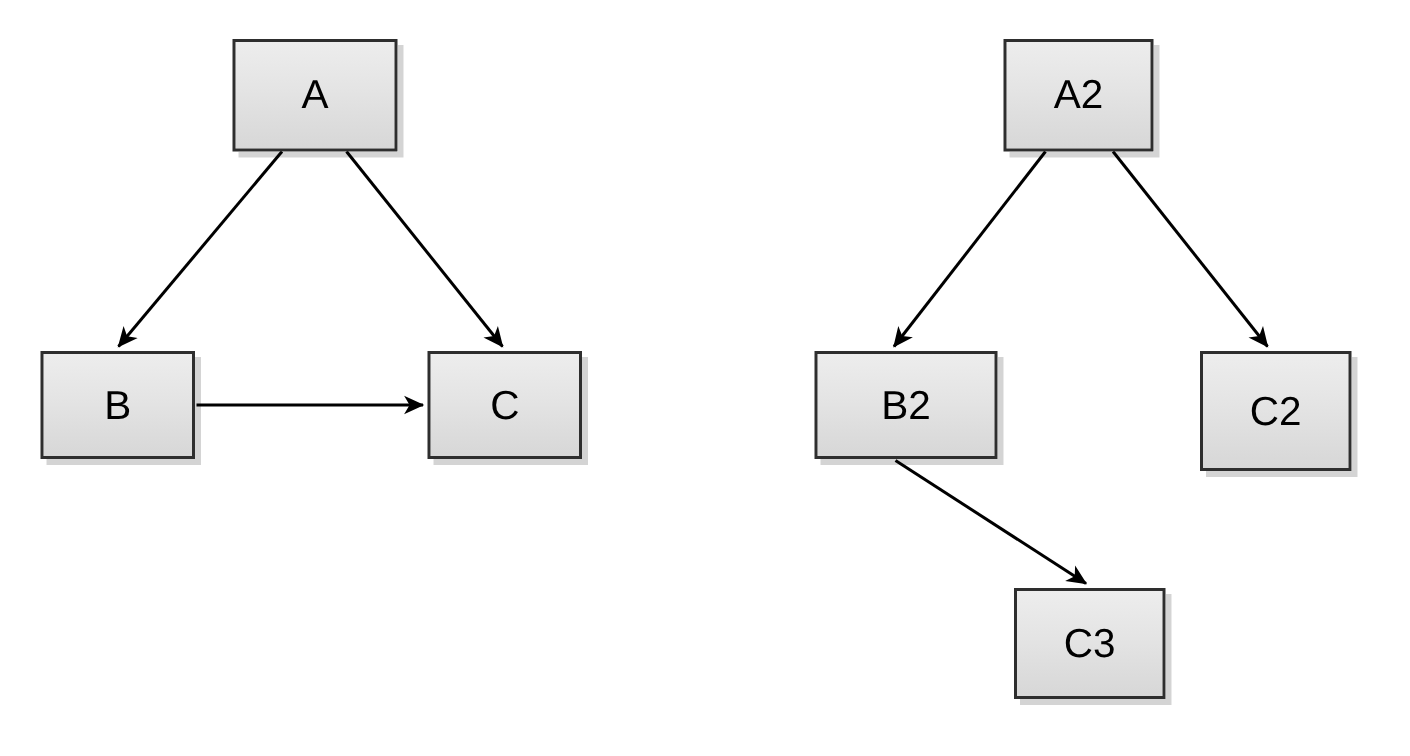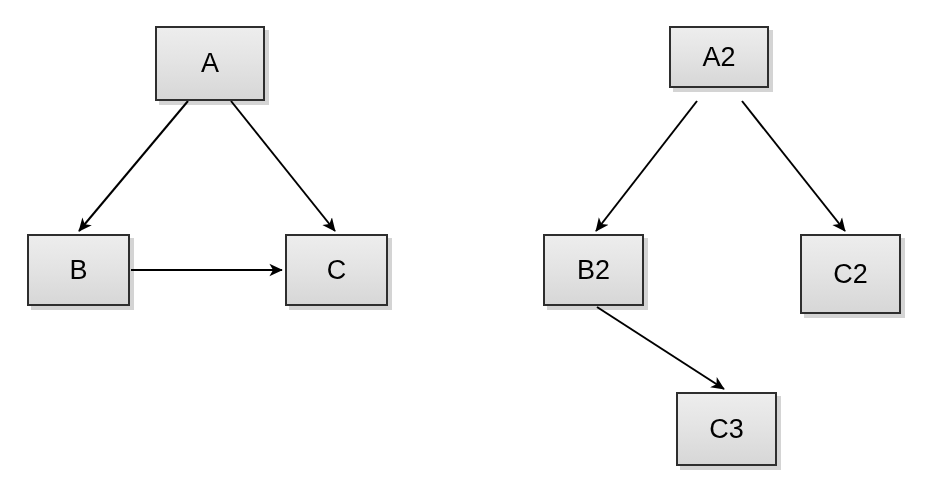--- a/index.html
+++ b/index.html
@@ -76,24 +76,24 @@
         <span class="node-label">A</span>
       </div>
       <div class="node" style="left: 27px; top: 234px; width: 103px; height: 72px;">
         <span class="node-label">B</span>
       </div>
       <div class="node" style="left: 285px; top: 234px; width: 103px; height: 72px;">
         <span class="node-label">C</span>
       </div>
     </div>
   <div id="nodes-right">
-      <div class="node" style="left: 669px; top: 26px; width: 100px; height: 62px;">
+      <div class="node" style="left: 669px; top: 26px; width: 100px; height: 75px;">
         <span class="node-label">A2</span>
       </div>
-      <div class="node" style="left: 543px; top: 234px; width: 101px; height: 72px;">
+      <div class="node" style="left: 543px; top: 234px; width: 122px; height: 72px;">
         <span class="node-label">B2</span>
       </div>
       <div class="node" style="left: 800px; top: 234px; width: 101px; height: 80px;">
         <span class="node-label">C2</span>
       </div>
       <div class="node" style="left: 676px; top: 392px; width: 101px; height: 74px; text-align: center;">
         <span class="node-label">C3</span>
       </div>
     </div>
 

